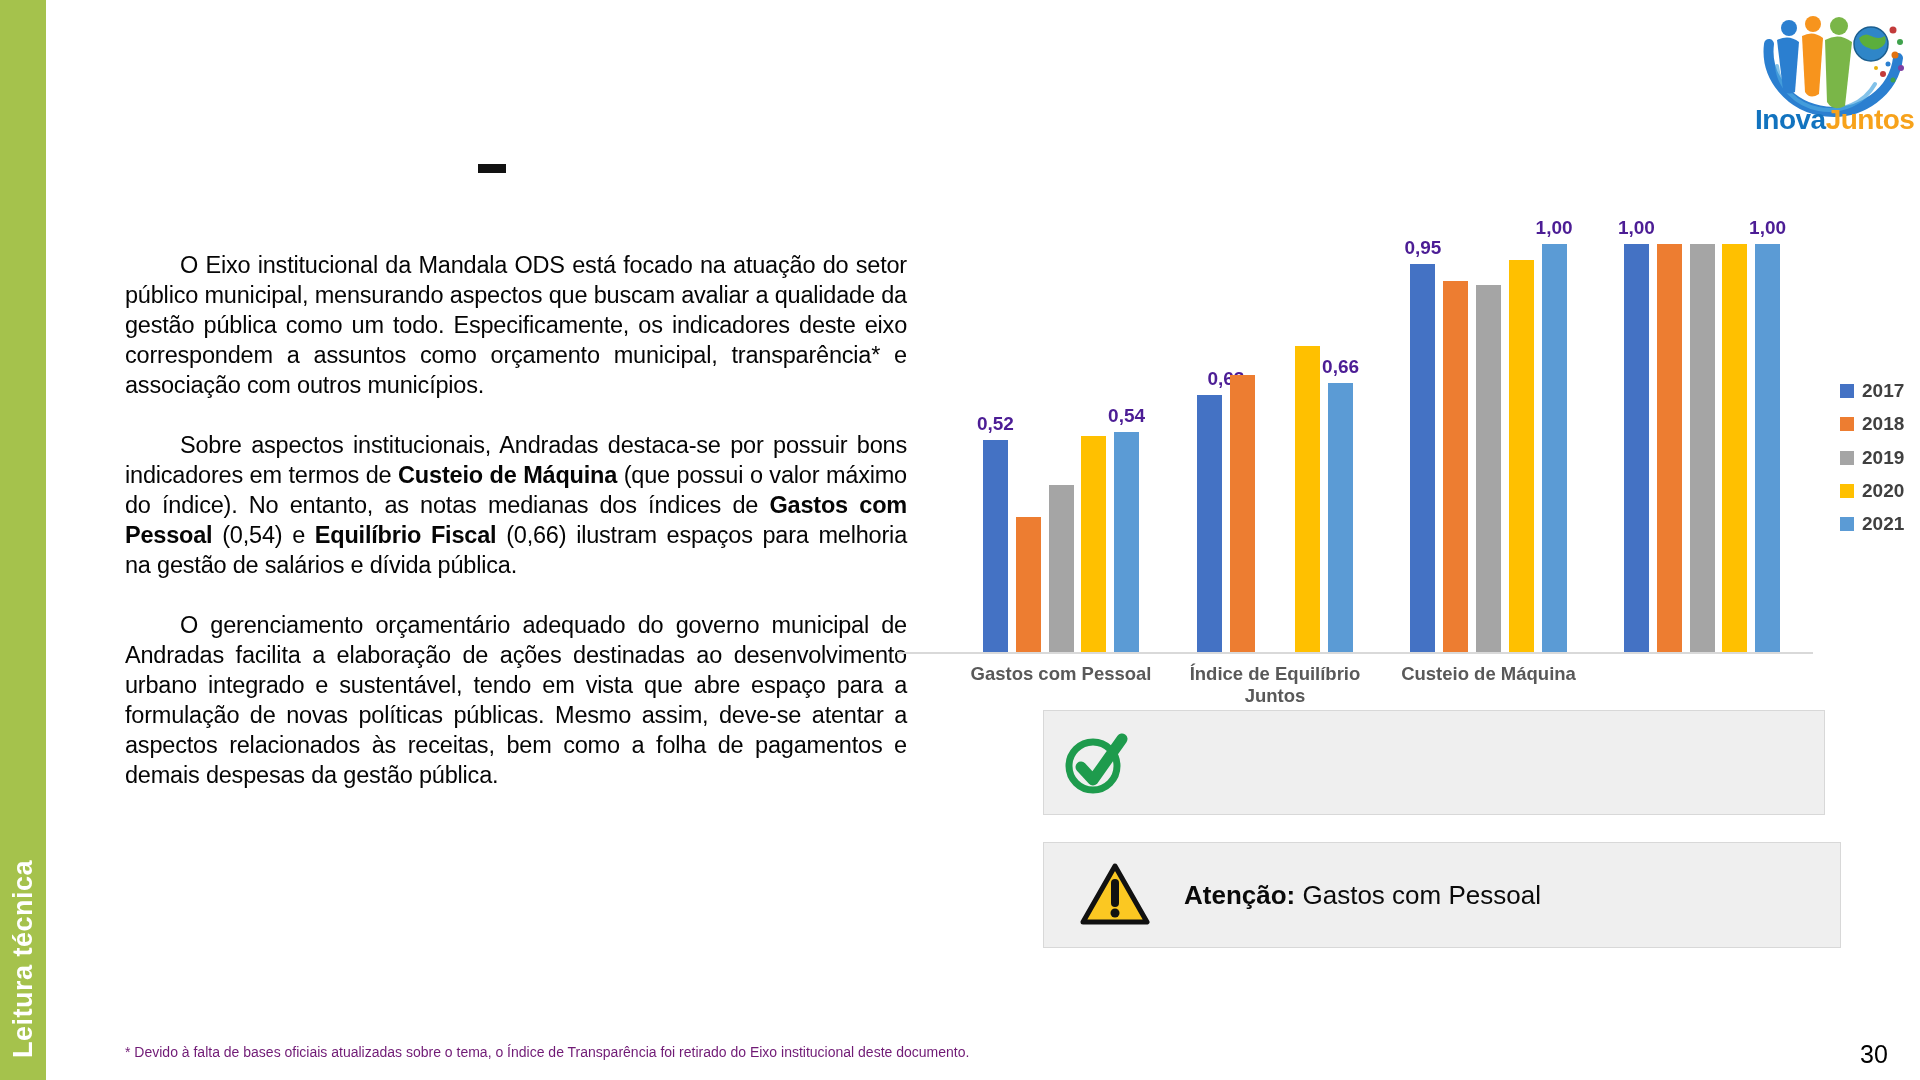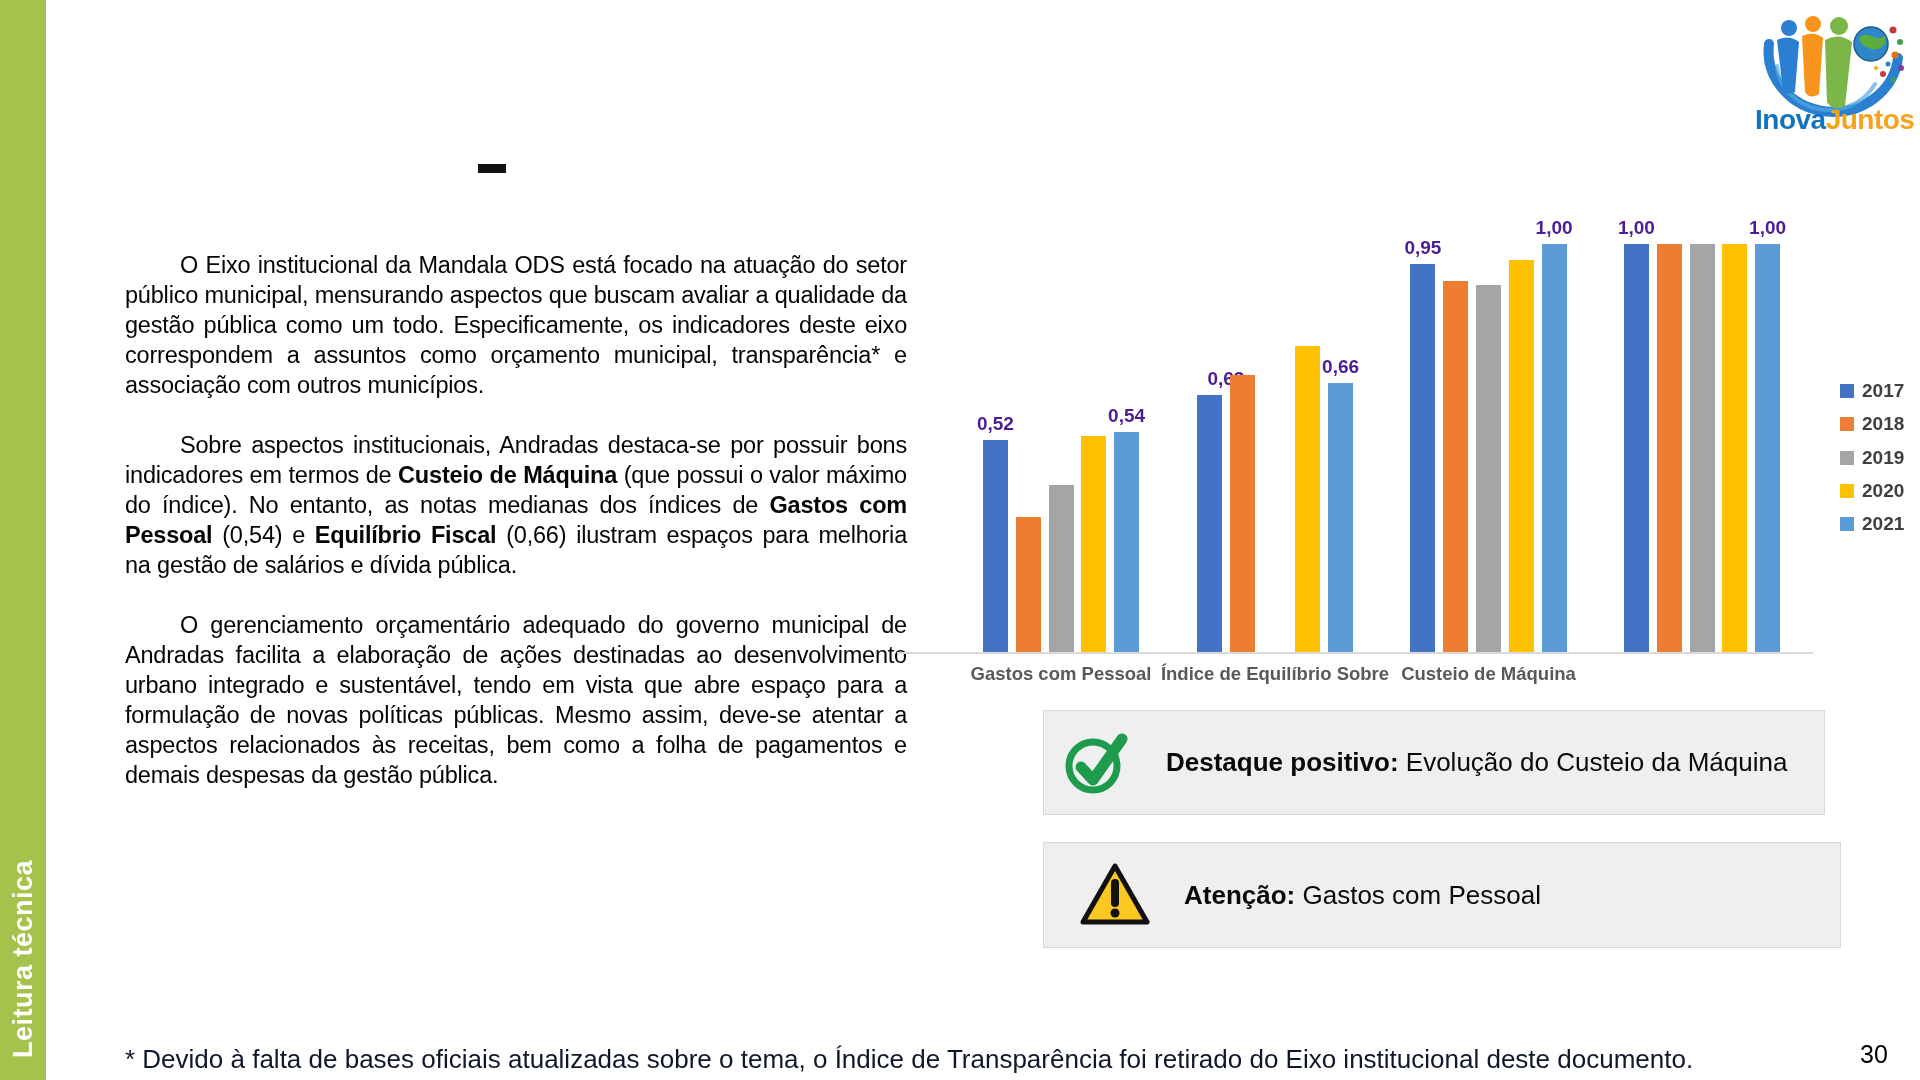--- a/index.html
+++ b/index.html
@@ -34,21 +34,21 @@
   .chart .leg-tx{position:absolute;left:22px;top:0;font-size:19px;font-weight:bold;color:#404040;line-height:20px;}
   
   .callout{
     position:absolute;left:1043px;width:780px;background:#EFEFEF;border:1px solid #D8D8D8;
     display:flex;align-items:center;
   }
   .callout .ic{flex:0 0 auto;margin-left:18px;}
   .callout .tx{margin-left:32px;font-size:26px;color:#0a0a0a;}
   .callout .tx b{font-weight:bold;}
   
-  .footnote{position:absolute;left:125px;top:1044px;font-size:26px;color:#0f172a;}
+  .footnote{position:absolute;left:125px;top:1044px;font-size:14px;color:#701a75;}
   .pagenum{position:absolute;left:1860px;top:1040px;font-size:25px;color:#000;}
   
   .logo{position:absolute;left:1755px;top:6px;width:152px;height:130px;}
   .logo svg{width:100%;height:100%;}
   .logo-words{position:absolute;left:0;bottom:0;width:100%;text-align:center;font-size:28px;font-weight:bold;letter-spacing:-0.5px;}
   .logo-inova{color:#1273BF;}
   .logo-juntos{color:#F7A21B;}
 </style>
 </head>
 <body>
@@ -119,21 +119,21 @@
     <div class="bar" style="left: 827.3px; top: 69px; width: 25px; height: 408px; background: rgb(255, 192, 0);"></div>
     <div class="bar" style="left: 219.1px; top: 257px; width: 25px; height: 220px; background: rgb(91, 155, 213);"></div>
     <div class="vlabel" style="left: 196.6px; top: 230px;">0,54</div>
     <div class="bar" style="left: 433.1px; top: 208px; width: 25px; height: 269px; background: rgb(91, 155, 213);"></div>
     <div class="vlabel" style="left: 410.6px; top: 181px;">0,66</div>
     <div class="bar" style="left: 646.6px; top: 69px; width: 25px; height: 408px; background: rgb(91, 155, 213);"></div>
     <div class="vlabel" style="left: 624.1px; top: 42px;">1,00</div>
     <div class="bar" style="left: 860.1px; top: 69px; width: 25px; height: 408px; background: rgb(91, 155, 213);"></div>
     <div class="vlabel" style="left: 837.6px; top: 42px;">1,00</div>
     <div class="cat" style="left: 51px; top: 488px;">Gastos com Pessoal</div>
-    <div class="cat" style="left: 265px; top: 488px;">Índice de Equilíbrio Sobre</div>
+    <div class="cat" style="left: 265px; top: 488px;">Índice de Equilíbrio Juntos</div>
     <div class="cat" style="left: 478.5px; top: 488px;">Custeio de Máquina</div>
     <div class="leg-item" style="left: 945px; top: 206px; width: 70px;">
       <div class="leg-sq" style="background: rgb(68, 114, 196);"></div>
       <div class="leg-tx">2017</div>
     </div>
     <div class="leg-item" style="left: 945px; top: 239.3px; width: 70px;">
       <div class="leg-sq" style="background: rgb(237, 125, 49);"></div>
       <div class="leg-tx">2018</div>
     </div>
     <div class="leg-item" style="left: 945px; top: 272.6px; width: 70px;">
@@ -148,21 +148,20 @@
       <div class="leg-sq" style="background: rgb(91, 155, 213);"></div>
       <div class="leg-tx">2021</div>
     </div>
   </div>
 
 <div class="callout" style="top:710px;height:103px;">
   <svg class="ic" width="72" height="74" viewBox="0 0 72 74">
     <circle cx="31" cy="40" r="24" fill="none" stroke="#1E9B4D" stroke-width="7"></circle>
     <path d="M19,41 L31,54 L60,13" fill="none" stroke="#1E9B4D" stroke-width="11" stroke-linecap="round" stroke-linejoin="round"></path>
   </svg>
-  <div class="tx"><b>Destaque positivo:</b><span> Evolução do Custeio da Máquina</span></div>
 </div>
 
 <div class="callout" style="top:842px;height:104px;padding-left:16px;">
   <svg class="ic" width="74" height="68" viewBox="0 0 74 68">
     <path d="M37,5 L69,61 L5,61 Z" fill="#FBC822" stroke="#111" stroke-width="5" stroke-linejoin="round"></path>
     <line x1="37" y1="22" x2="37" y2="42" stroke="#111" stroke-width="8" stroke-linecap="round"></line>
     <circle cx="37" cy="52" r="4.5" fill="#111"></circle>
   </svg>
   <div class="tx"><b>Atenção:</b><span> Gastos com Pessoal</span></div>
 </div>

